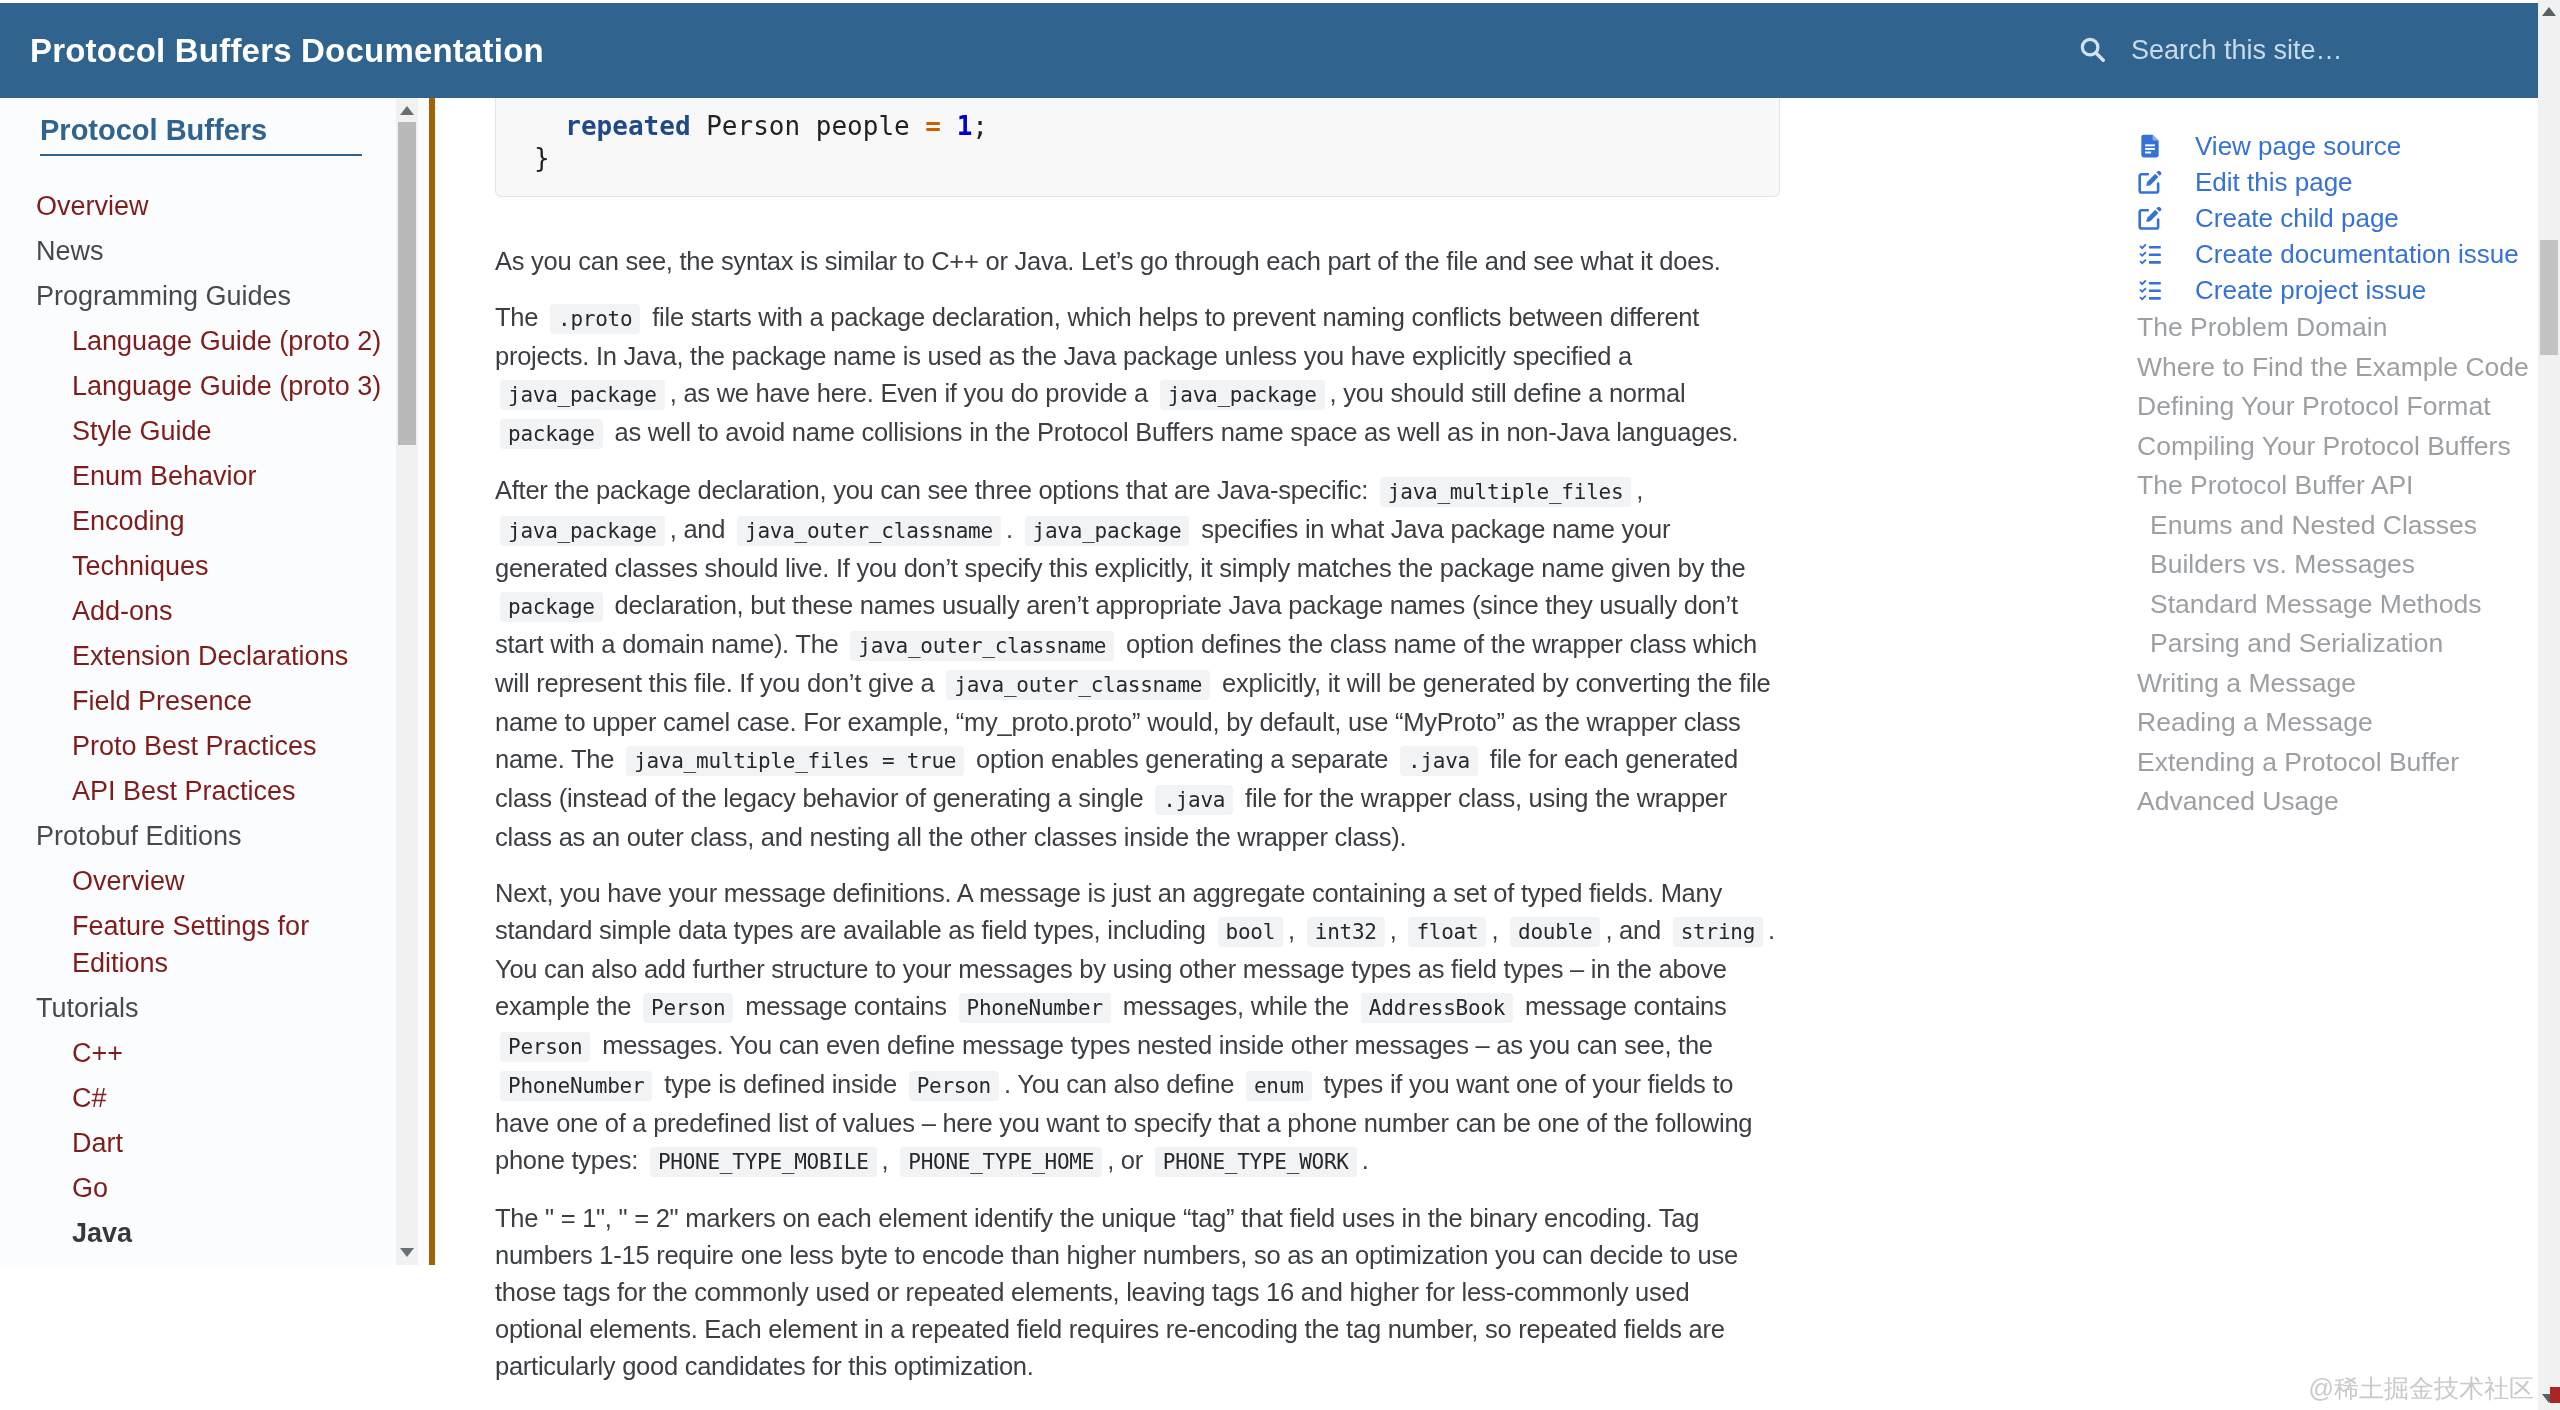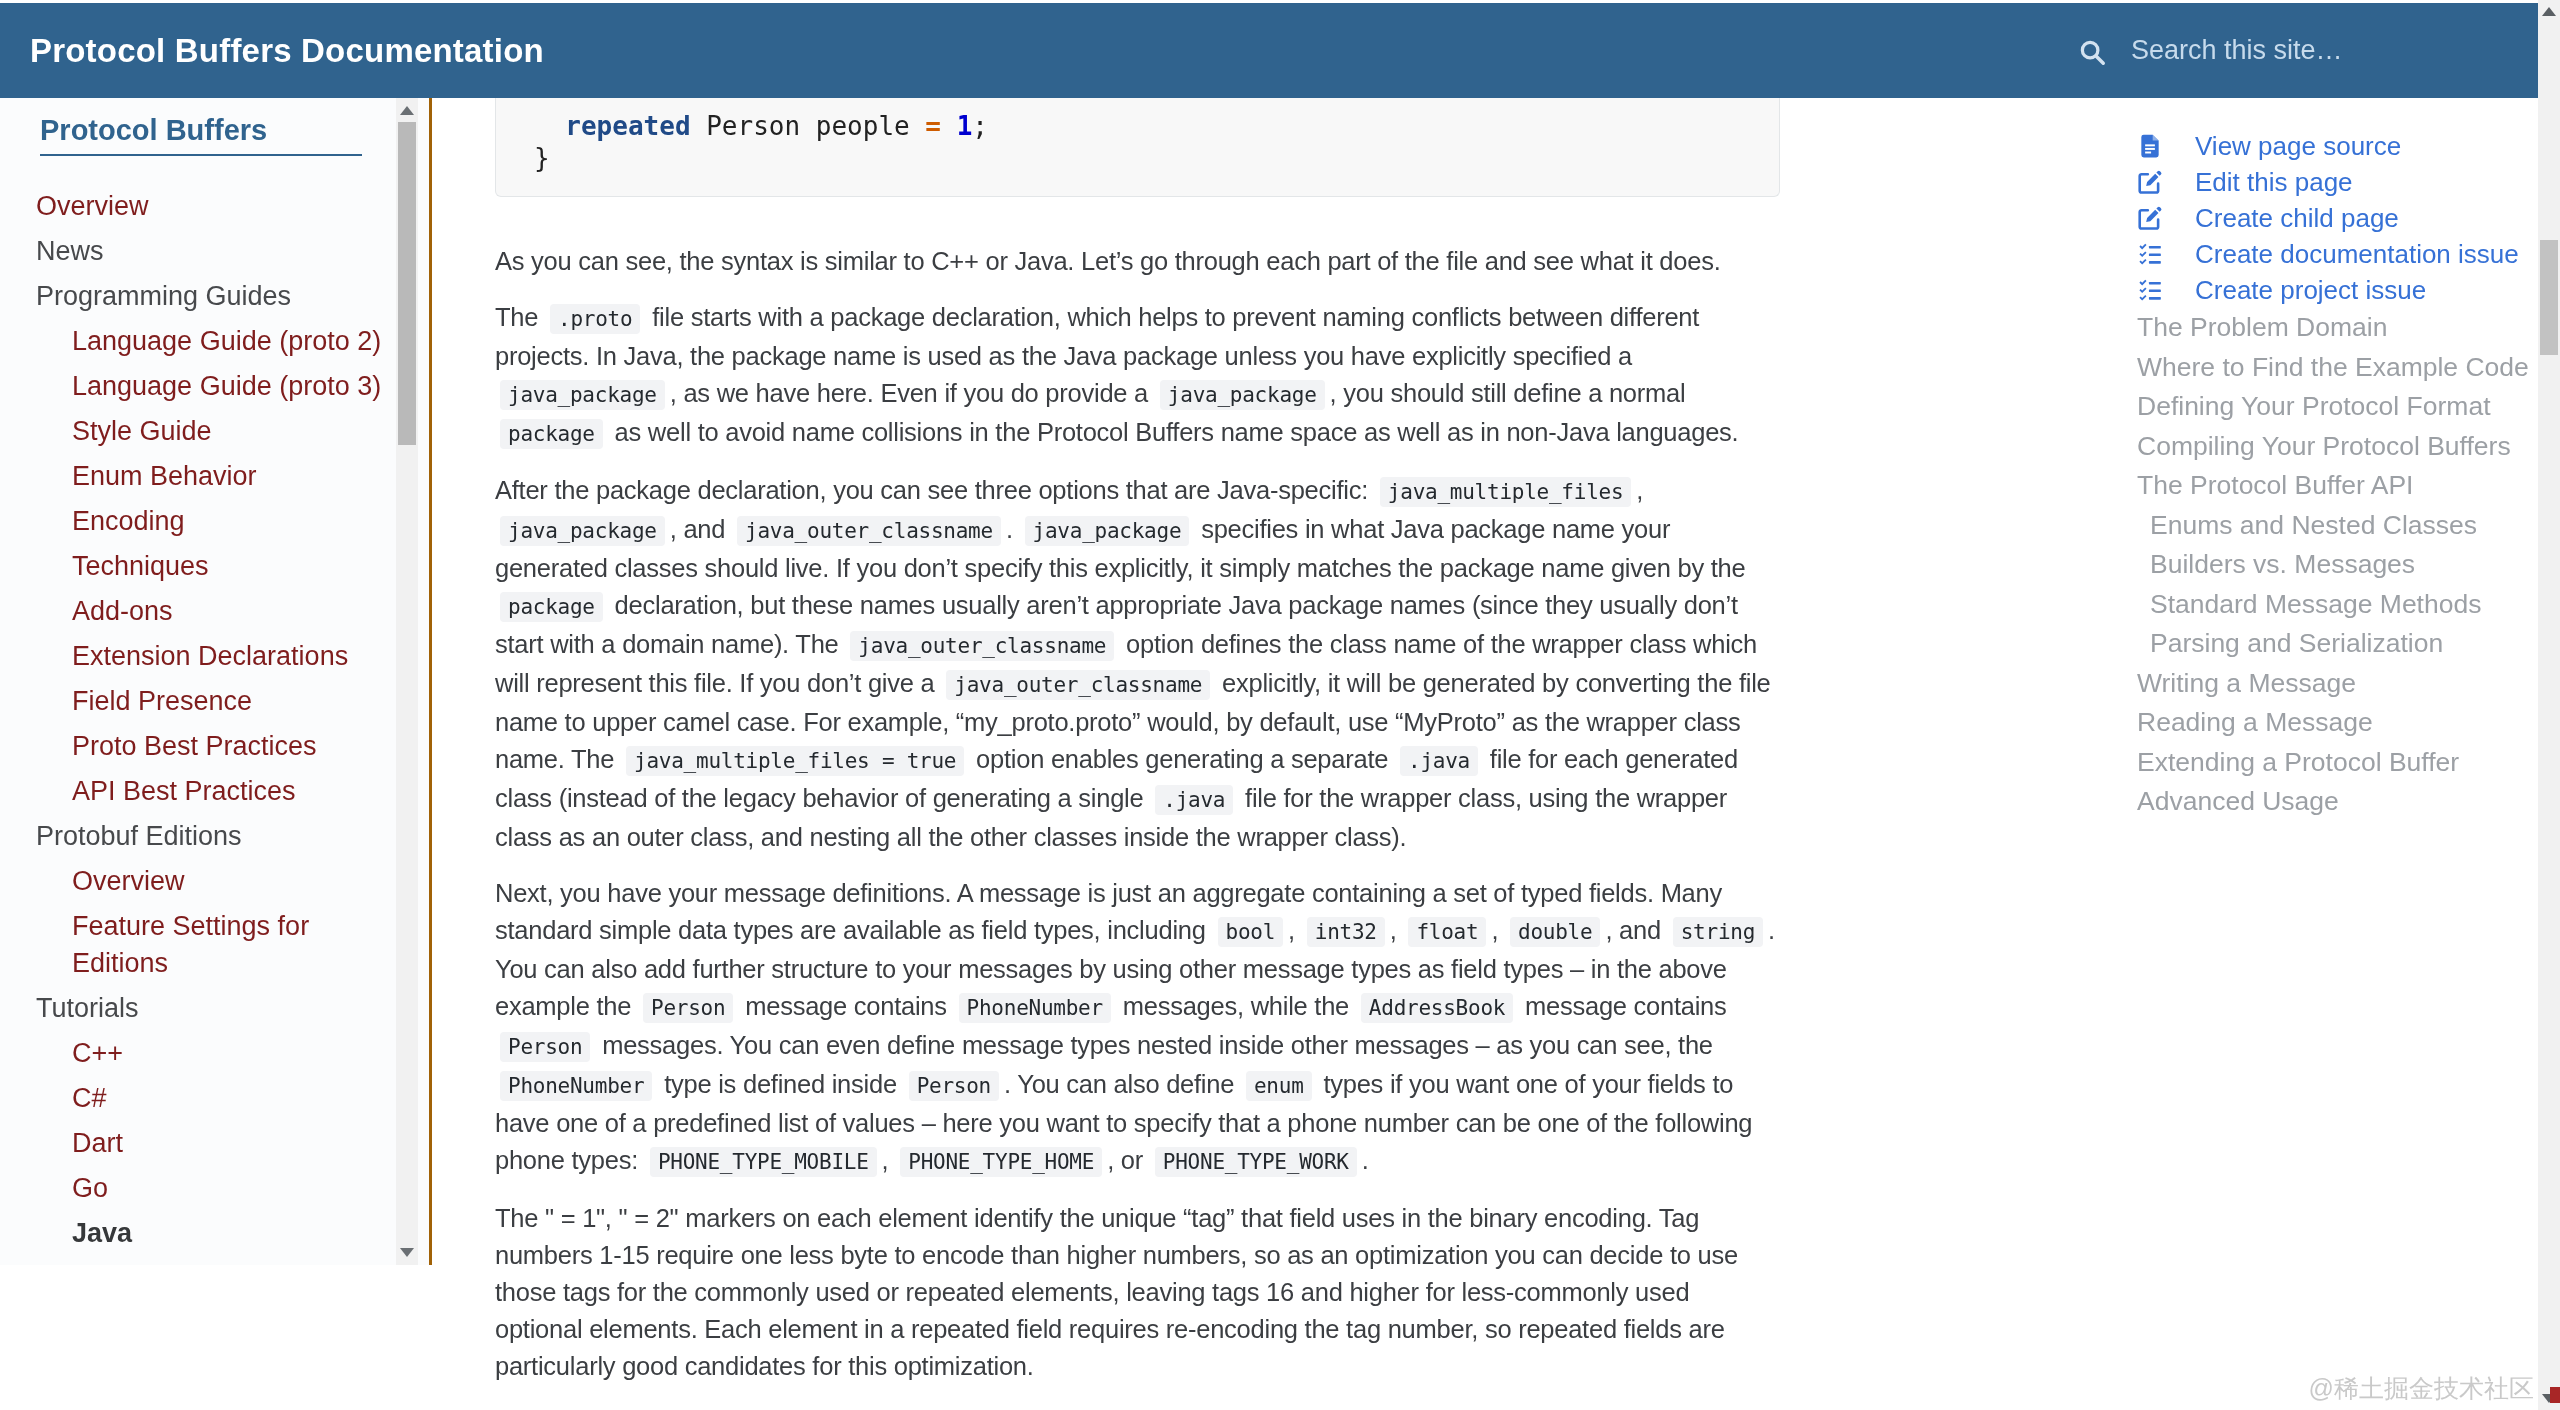--- a/index.html
+++ b/index.html
@@ -3,37 +3,37 @@
 <meta charset="utf-8">
 <style>
   html,body{margin:0;padding:0}
   body{width:2560px;height:1410px;position:relative;overflow:hidden;background:#fff;
        font-family:"Liberation Sans",sans-serif;}
 
   
   .header{position:absolute;top:3px;left:0;width:2538px;height:95px;background:#30638e;
           display:flex;align-items:center;justify-content:space-between;z-index:10}
   .app-title{margin-left:30px;font-size:33px;font-weight:bold;color:#fff;letter-spacing:.2px;white-space:nowrap}
-  .search{display:flex;align-items:flex-end;gap:22px;margin-right:115px}
+  .search{display:flex;align-items:flex-start;gap:22px;margin-right:115px}
   .search .icon svg{display:block}
   .search input{background:transparent;border:none;outline:none;width:290px;
                 font-family:"Liberation Sans",sans-serif;font-size:27px;color:#e9f1f9}
   .search input::placeholder{color:#c7dbec;opacity:1}
 
   
   .vscroll{position:absolute;top:0;right:0;width:22px;height:1410px;background:#f1f1f1;z-index:50}
   .vscroll .thumb{position:absolute;left:2px;top:240px;width:18px;height:115px;background:#c2c2c2}
   .tri-up{position:absolute;left:4px;top:7px;width:0;height:0;
           border-left:7px solid transparent;border-right:7px solid transparent;border-bottom:9px solid #5a5f63}
   .tri-dn{position:absolute;left:4px;bottom:7px;width:0;height:0;
           border-left:7px solid transparent;border-right:7px solid transparent;border-top:9px solid #5a5f63}
 
   
   .sidebar{position:absolute;left:0;top:98px;width:429px;height:1167px;background:#fbfcfd;
-           border-right:3px solid #a16207;overflow:hidden}
+           border-right:6px solid #a16207;overflow:hidden}
   .side-head{margin:12px 0 0 40px;font-size:29px;line-height:40px;font-weight:bold;color:#30638e}
   .side-rule{margin:4px 0 0 40px;width:322px;border:none;border-top:2px solid #30638e}
   .nav{list-style:none;margin:28px 0 0;padding:0;font-size:27px}
   .nav li{height:45px;line-height:45px;cursor:pointer;white-space:nowrap}
   .nav .lvl1{padding-left:36px}
   .nav .lvl2{padding-left:72px}
   .nav .section{color:#47494c}
   .nav .link{color:#7f1d1d}
   .nav .active{color:#36383a;font-weight:bold}
   .nav .wrap{white-space:normal;width:252px;height:auto;line-height:37px;padding-top:4px;padding-bottom:4px}

